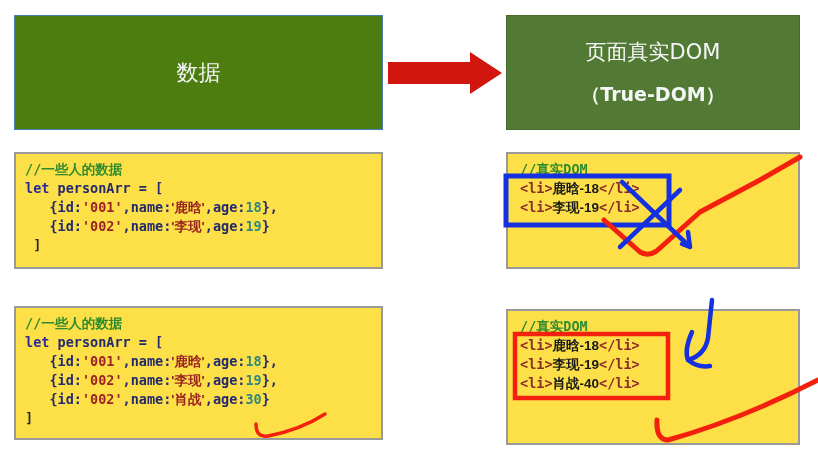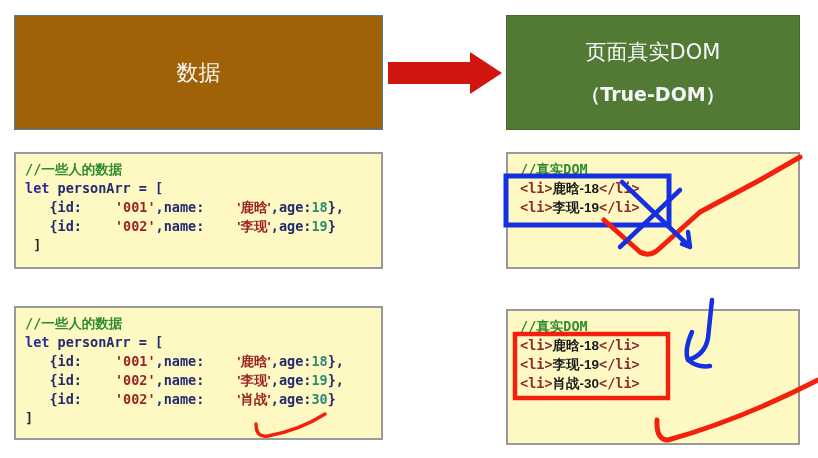--- a/index.html
+++ b/index.html
@@ -1,34 +1,34 @@
 <!DOCTYPE html>
 <html><head>
 <meta charset="utf-8">
 <style>
   html, body { margin:0; padding:0; }
   body { width:818px; height:458px; background:#ffffff; position:relative; overflow:hidden;
          font-family:"DejaVu Sans", sans-serif; }
   .hdr-box { position:absolute; display:flex; flex-direction:column; align-items:center; justify-content:center;
              color:#f4f6f8; box-sizing:border-box; }
-  #box-data { left:14px; top:15px; width:369px; height:115px; background:#a16207; border:1px solid #4a7db8; font-size:22px; }
+  #box-data { left:14px; top:15px; width:369px; height:115px; background:#4d7c0f; border:1px solid #4a7db8; font-size:22px; }
   #box-dom { left:506px; top:15px; width:294px; height:115px; background:#527a34; border:1px solid #466a2b; font-size:21px; line-height:1.25;gap:18px; }
   #box-dom .sub { font-weight:bold; font-size:19px; }
   .arrow { position:absolute; left:388px; top:52px; width:114px; height:42px; }
-  .code { position:absolute; background:#fef9c3; border:2px solid #9a9a9a; box-sizing:border-box;
+  .code { position:absolute; background:#fde047; border:2px solid #9a9a9a; box-sizing:border-box;
           font-family:"DejaVu Sans Mono", monospace; font-size:13.5px; font-weight:bold; line-height:19px; padding:6px 0 0 9px; }
   #code1 { left:14px; top:152px; width:369px; height:117px; }
   #code2 { left:14px; top:306px; width:369px; height:134px; }
   #dom1 { left:506px; top:152px; width:294px; height:117px; padding-left:12px; }
   #dom2 { left:506px; top:309px; width:294px; height:136px; padding-left:12px; }
   .line { white-space:pre; }
   .cm { color:#2e8b2e; }
   .kw { color:#2a2a9a; }
   .id { color:#232a6e; }
-  .str { color:#9b2423;margin-left:33px; }
+  .str { color:#9b2423; }
   .num { color:#2e8a7a; }
   .pun { color:#2a2a2a; }
   .tag { color:#8a2a2a; }
   .txt { color:#1a1a1a; }
   .cn { font-family:Liberation Sans, sans-serif; }
   svg.ink { position:absolute; left:0; top:0; width:818px; height:458px; pointer-events:none; }
 </style>
 </head>
 <body>
 
@@ -65,21 +65,21 @@
 <div id="dom1" class="code">
   <div class="line cm">//真实DOM</div>
   <div class="line"><span class="tag">&lt;li&gt;</span><span class="txt cn">鹿晗-18</span><span class="tag">&lt;/li&gt;</span></div>
   <div class="line"><span class="tag">&lt;li&gt;</span><span class="txt cn">李现-19</span><span class="tag">&lt;/li&gt;</span></div>
 </div>
 
 <div id="dom2" class="code">
   <div class="line cm">//真实DOM</div>
   <div class="line"><span class="tag">&lt;li&gt;</span><span class="txt cn">鹿晗-18</span><span class="tag">&lt;/li&gt;</span></div>
   <div class="line"><span class="tag">&lt;li&gt;</span><span class="txt cn">李现-19</span><span class="tag">&lt;/li&gt;</span></div>
-  <div class="line"><span class="tag">&lt;li&gt;</span><span class="txt cn">肖战-30</span><span class="tag">&lt;/li&gt;</span></div>
+  <div class="line"><span class="tag">&lt;li&gt;</span><span class="txt cn">肖战-40</span><span class="tag">&lt;/li&gt;</span></div>
 </div>
 
 <svg class="ink" viewBox="0 0 818 458">
 
   <rect x="506" y="176" width="163" height="49" fill="none" stroke="#1530e0" stroke-width="5"></rect>
 
   <path d="M604,220 L640,252 Q650,258 660,248 L700,212 L760,180 L800,157" fill="none" stroke="#f2200c" stroke-width="5" stroke-linecap="round" stroke-linejoin="round"></path>
 
   <path d="M622,182 L690,247 M620,247 L680,190 M688,232 L690,247 L682,244" fill="none" stroke="#1530e0" stroke-width="4.5" stroke-linecap="round" stroke-linejoin="round"></path>
 

